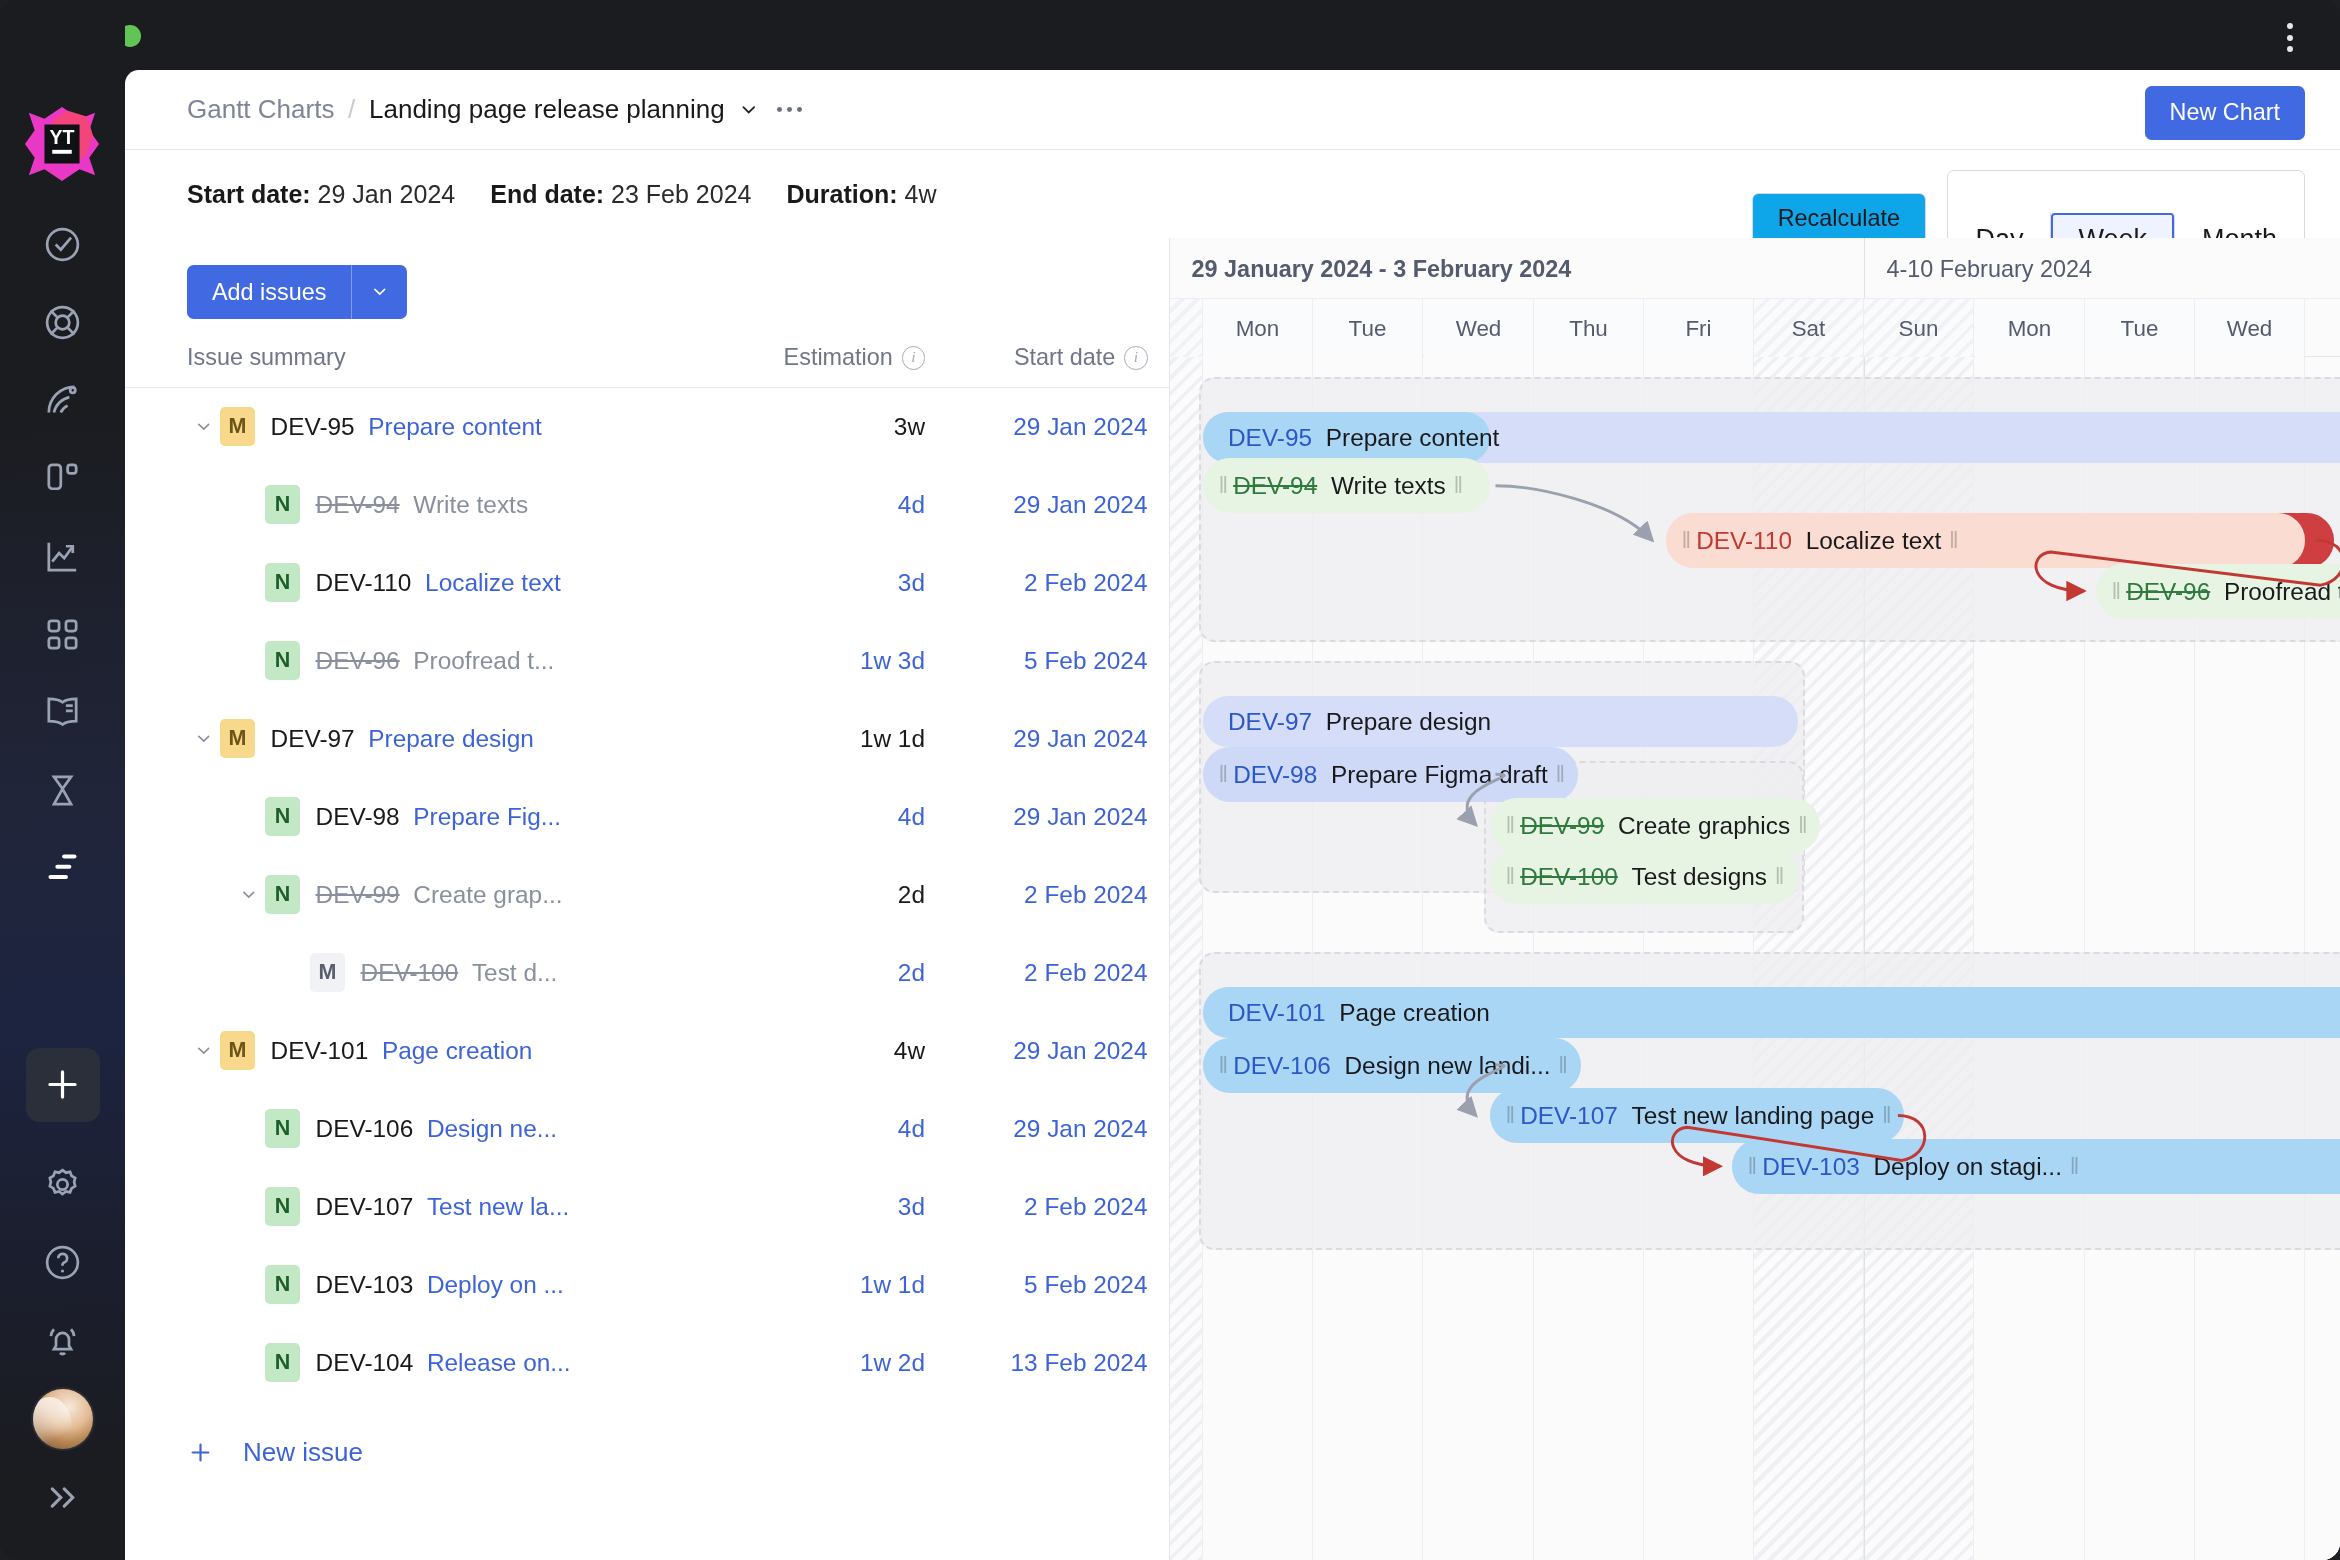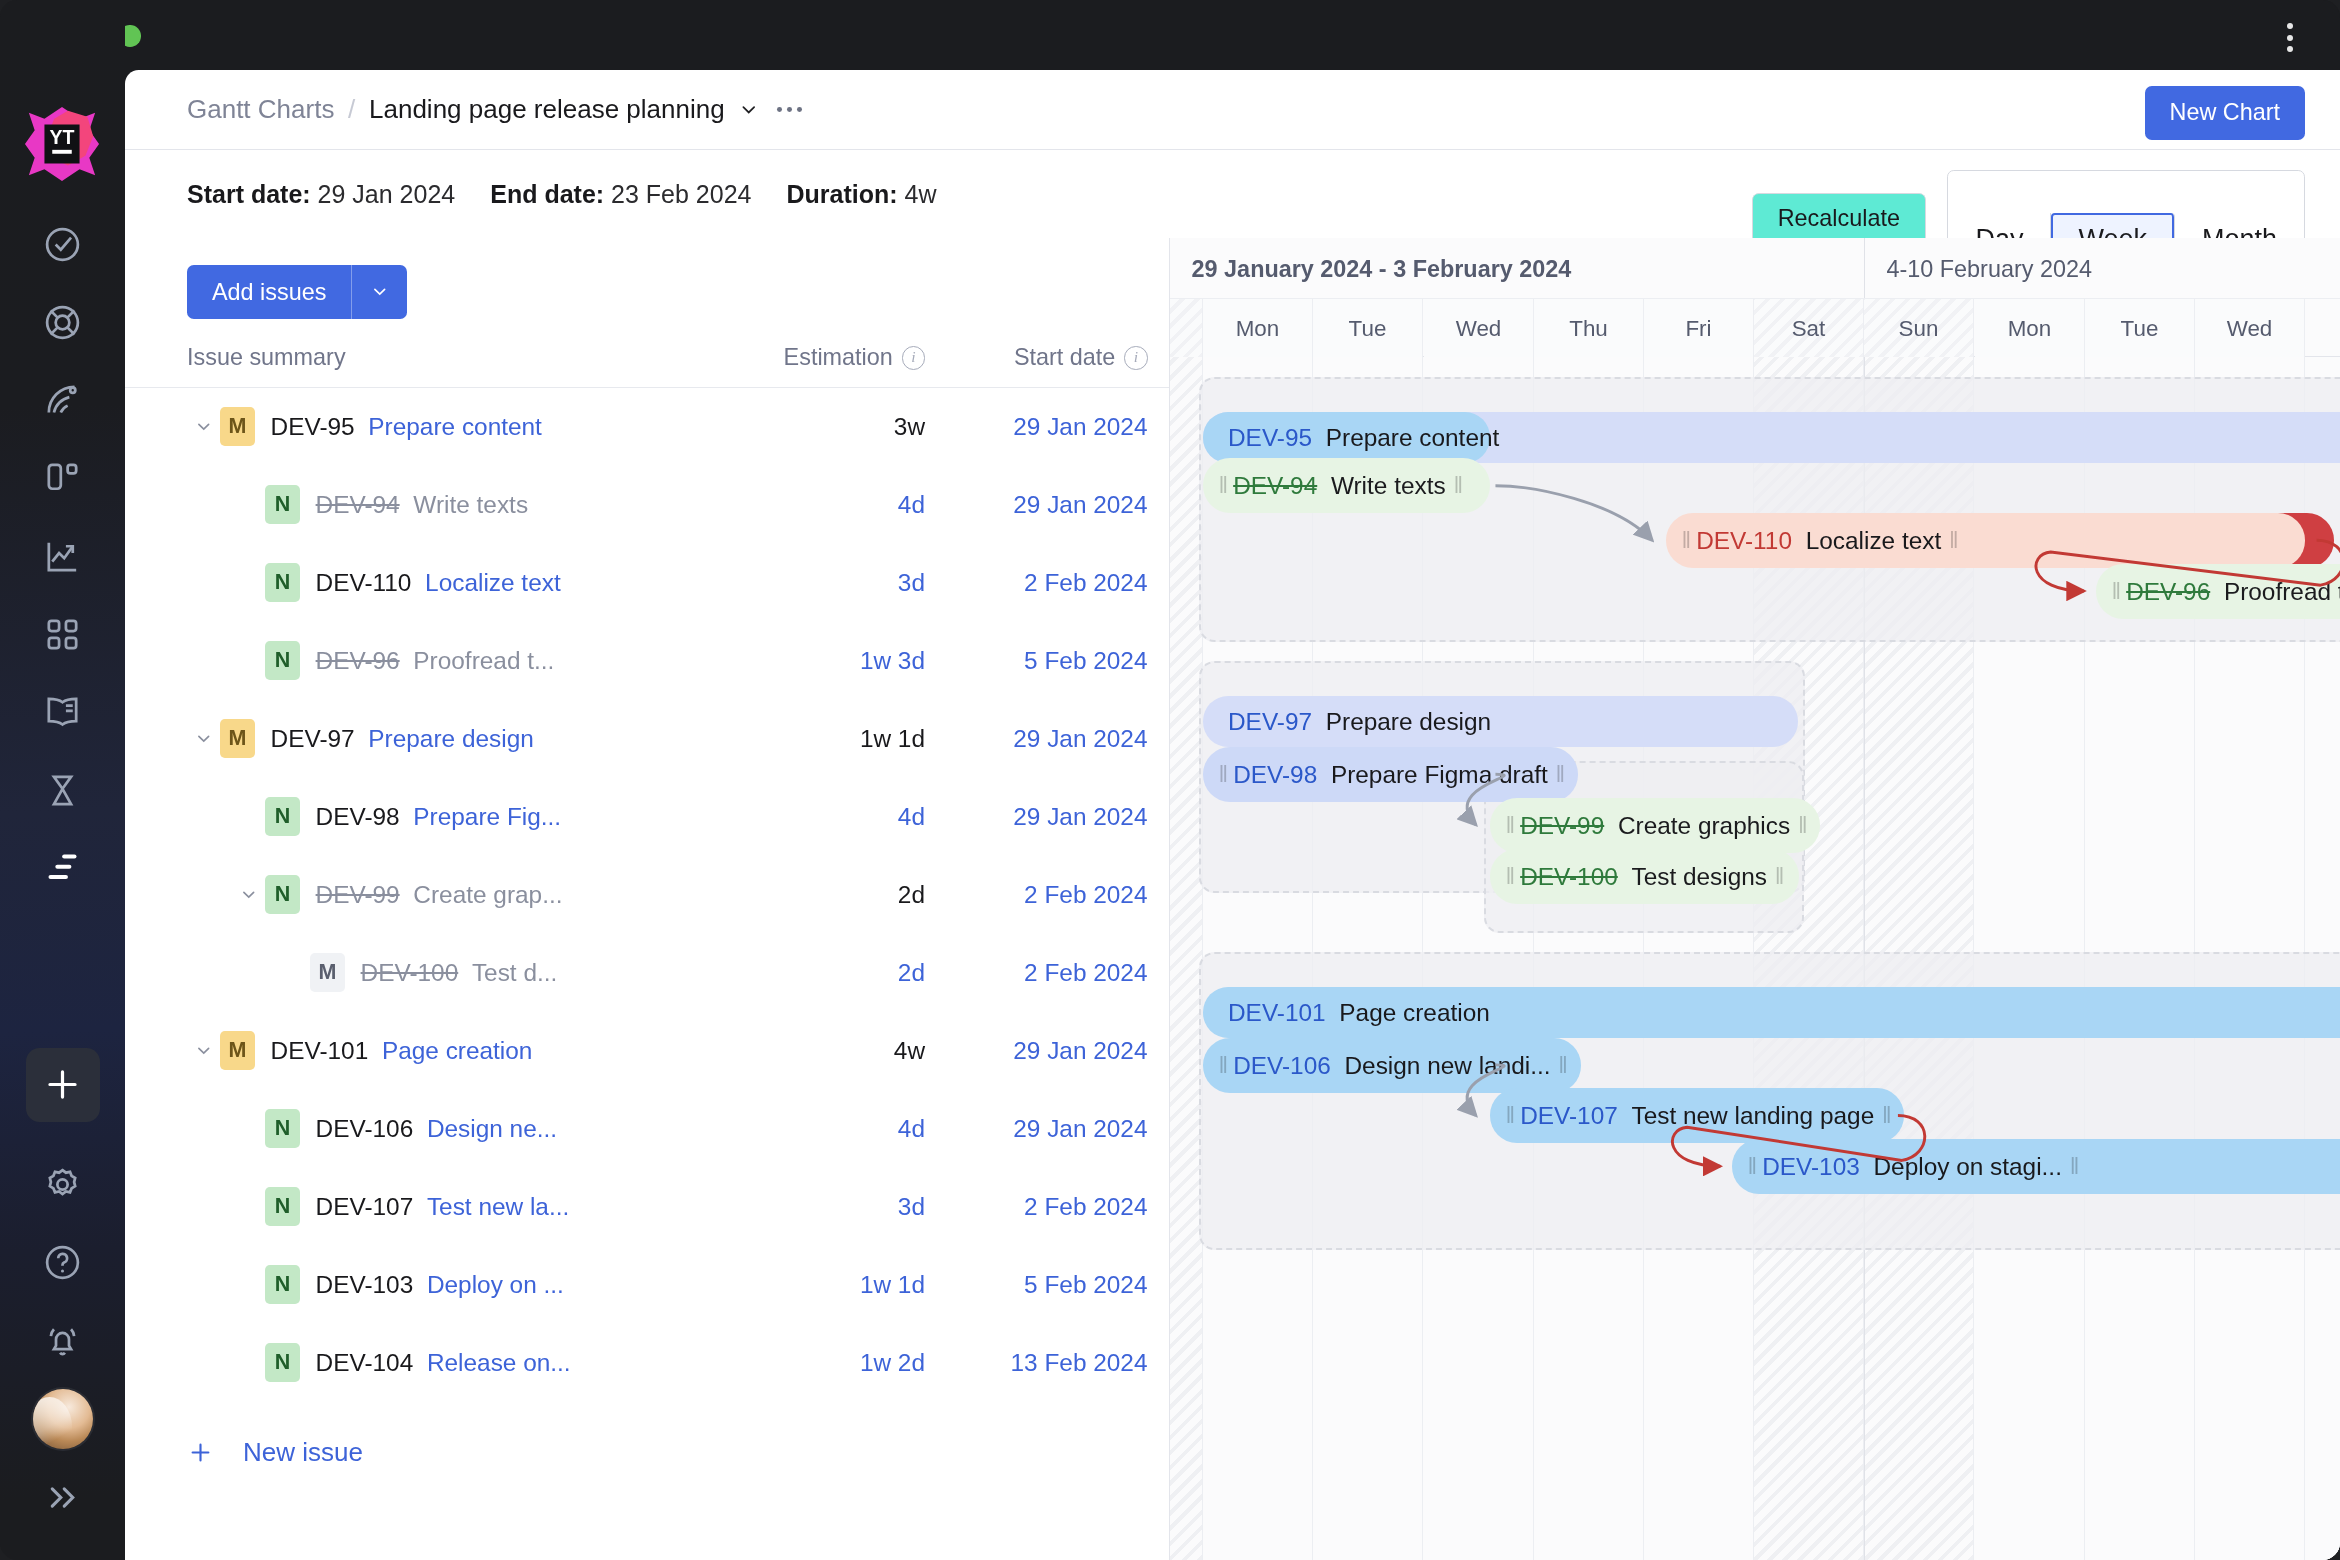--- a/index.html
+++ b/index.html
@@ -103,21 +103,21 @@
   .subbar {
     position: relative; height: 88px;
     display: flex; align-items: center;
     padding: 0 35px 0 62px;
   }
   .meta { font-size: 25px; color: #19191c; margin-right: 35px; white-space: nowrap; }
   .meta b { font-weight: bold; }
   .meta span { color: #2b2b2e; }
   .subbar-right { position: absolute; right: 35px; top: 19.5px; display: flex; align-items: center; gap: 21.5px; }
   .btn-outline {
-    background: #5eead4; border: 1px solid #d6d9e0; border-radius: 6.8px;
+    background: #0ea5e9; border: 1px solid #d6d9e0; border-radius: 6.8px;
     font-size: 23.4px; color: #19191c; padding: 11.7px 25px; cursor: pointer;
     font-family: "Liberation Sans", sans-serif;
   }
   .seg { display: flex; border: 1px solid #d6d9e0; border-radius: 6.8px; overflow: hidden; }
   .seg button {
     background: #fff; border: none; font-size: 27px; color: #19191c;
     padding: 11.7px 27px; cursor: pointer; font-family: "Liberation Sans", sans-serif;
     border-right: 1px solid #d6d9e0;
     margin-top: 42px;
   }

